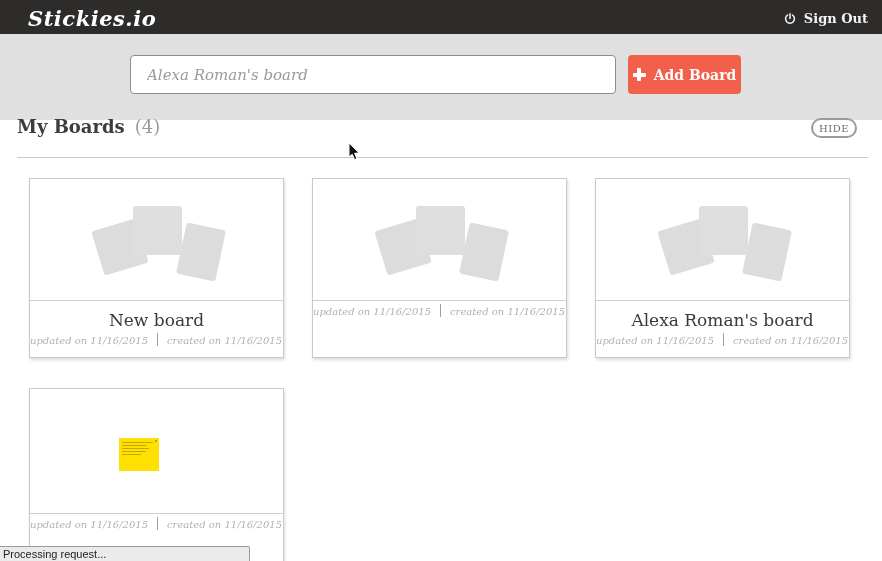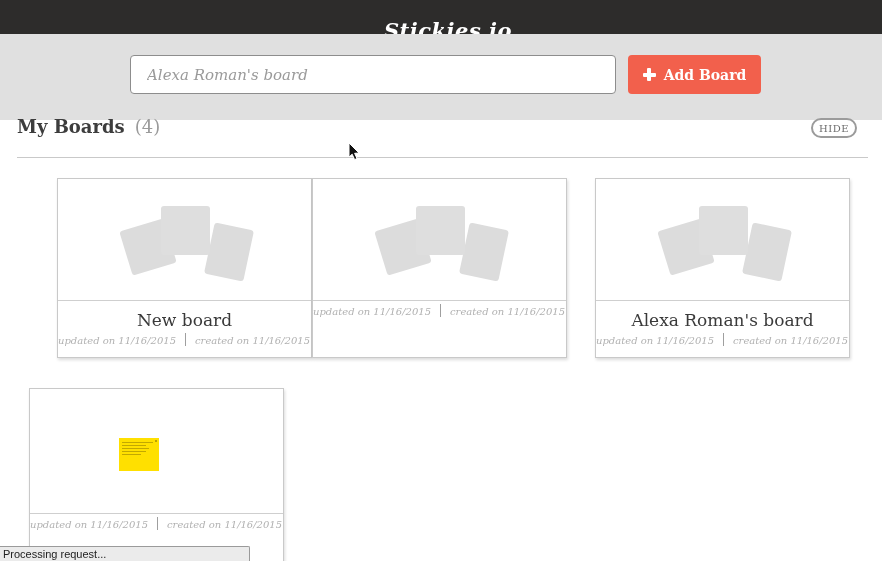--- a/index.html
+++ b/index.html
@@ -8,22 +8,21 @@
     position: relative;
     background: #ffffff;
     font-family: "DejaVu Serif", serif;
   }
 
   
   .header {
     position: absolute; left: 0; top: 0; width: 882px; height: 34px;
     background: var(--header-bg, #2d2c2b);
     display: flex; align-items: center; justify-content: space-between;
-    padding: 14px 14px 0 28px;
-    flex-direction: column;
+    padding: 3px 14px 0 28px;
   }
   .logo {
     color: #fff; font-size: 21px; font-style: italic; font-weight: bold;
     letter-spacing: 0.5px; cursor: pointer; line-height: 34px;
   }
   .signout {
     display: flex; align-items: center; gap: 7px;
     color: #f4f4f4; font-size: 13px; font-weight: bold; cursor: pointer;
   }
   .power-svg { width: 14px; height: 14px; display: block; }
@@ -34,21 +33,21 @@
     background: var(--subheader-bg, #e0e0e0);
   }
   .board-input {
     position: absolute; left: 130px; top: 21px; width: 486px; height: 39px;
     border: 1px solid #8d8d8d; border-radius: 4px; background: #fff;
     padding: 0 16px; font-family: "DejaVu Serif", serif;
     font-size: 15px; font-style: italic; color: #444; outline: none;
   }
   .board-input::placeholder { color: #9a9a9a; font-style: italic; opacity: 1; }
   .add-board-btn {
-    position: absolute; left: 628px; top: 21px; width: 133px; height: 39px;
+    position: absolute; left: 628px; top: 21px; width: 113px; height: 39px;
     background: var(--accent, #f2604c); border: none; border-radius: 4px;
     color: #fff; font-family: "DejaVu Serif", serif; font-size: 14px; font-weight: bold;
     display: flex; align-items: center; justify-content: center; gap: 8px;
     cursor: pointer;
   }
   .plus-icon { position: relative; width: 13px; height: 13px; display: inline-block; }
   .plus-icon::before, .plus-icon::after {
     content: ""; position: absolute; background: #fff; border-radius: 1px;
   }
   .plus-icon::before { left: 0; top: 4.5px; width: 13px; height: 4px; }
@@ -71,21 +70,21 @@
     border-top: 1px solid #c9c9c9;
   }
 
   
   .card {
     position: absolute; width: 255px; height: 180px;
     background: #fff; border: 1px solid #c9c9c9;
     box-shadow: 1px 2px 3px rgba(0,0,0,0.14);
     cursor: pointer;
   }
-  .card-1 { left: 29px;  top: 178px; margin-left: 28px; }
+  .card-1 { left: 29px;  top: 178px; }
   .card-2 { left: 312px; top: 178px; }
   .card-3 { left: 595px; top: 178px; }
   .card-4 { left: 29px;  top: 388px; height: 184px; }
   .card-4 .thumb { height: 125px; }
   .thumb {
     position: relative; width: 100%; height: 122px;
     border-bottom: 1px solid #cfcfcf; overflow: hidden;
   }
   
   .ph { position: absolute; left: 50%; top: 50%; width: 124px; height: 76px;

